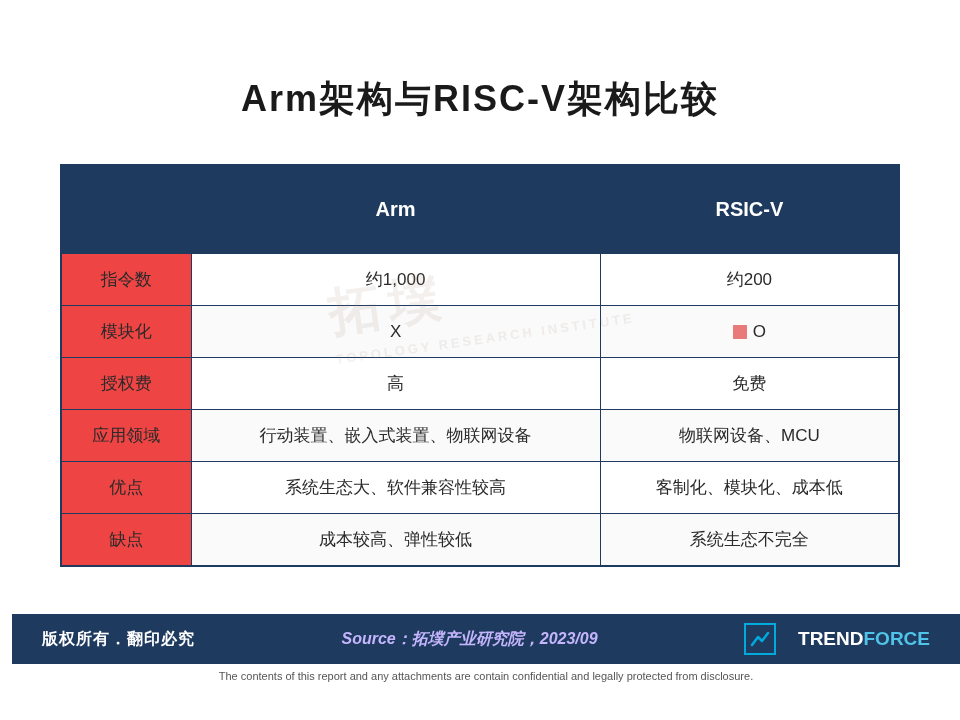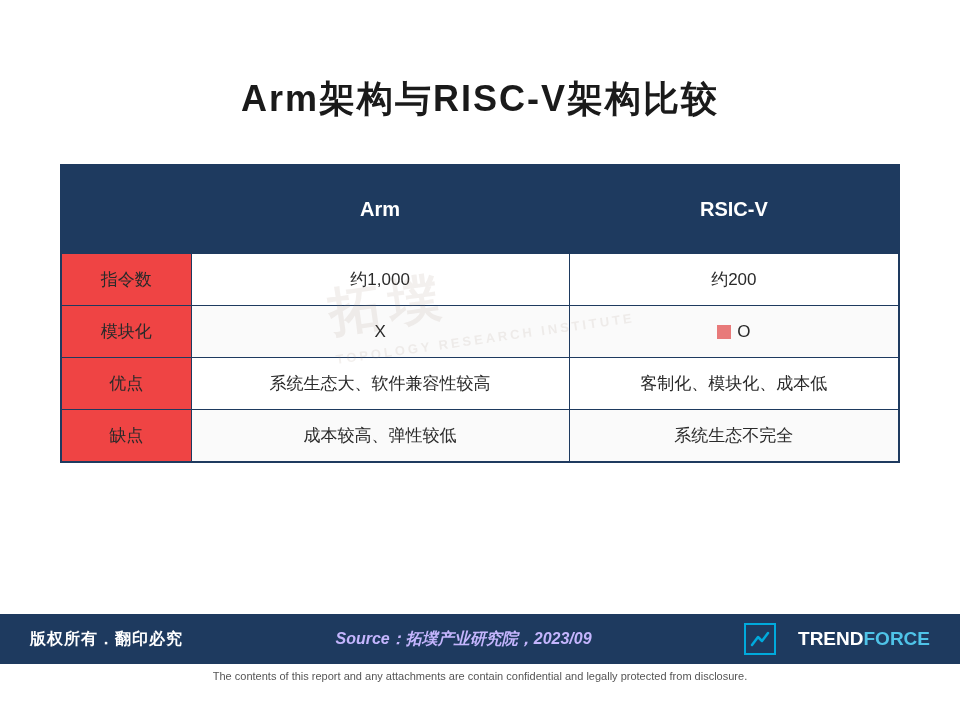--- a/index.html
+++ b/index.html
@@ -101,20 +101,21 @@
       letter-spacing: 4px;
       z-index: 10;
     }
 
     
     .footer {
       position: absolute;
       bottom: 32px;
       left: 0;
       right: 0;
+      padding-left: 12px;
     }
 
     .footer-bar {
       background-color: #1e3a5f;
       height: 50px;
       display: flex;
       align-items: center;
       justify-content: space-between;
       padding: 0 30px;
     }
@@ -193,20 +194,30 @@
         </tr>
         <tr>
           <td>模块化</td>
           <td>X</td>
           <td>
             <div class="modular-cell">
               <span class="pink-square"></span>
               <span>O</span>
             </div>
           </td>
+        </tr>
+        <tr>
+          <td>授权费</td>
+          <td>高</td>
+          <td>免费</td>
+        </tr>
+        <tr>
+          <td>应用领域</td>
+          <td>行动装置、嵌入式装置、物联网设备</td>
+          <td>物联网设备、MCU</td>
         </tr>
         <tr>
           <td>优点</td>
           <td>系统生态大、软件兼容性较高</td>
           <td>客制化、模块化、成本低</td>
         </tr>
         <tr>
           <td>缺点</td>
           <td>成本较高、弹性较低</td>
           <td>系统生态不完全</td>

